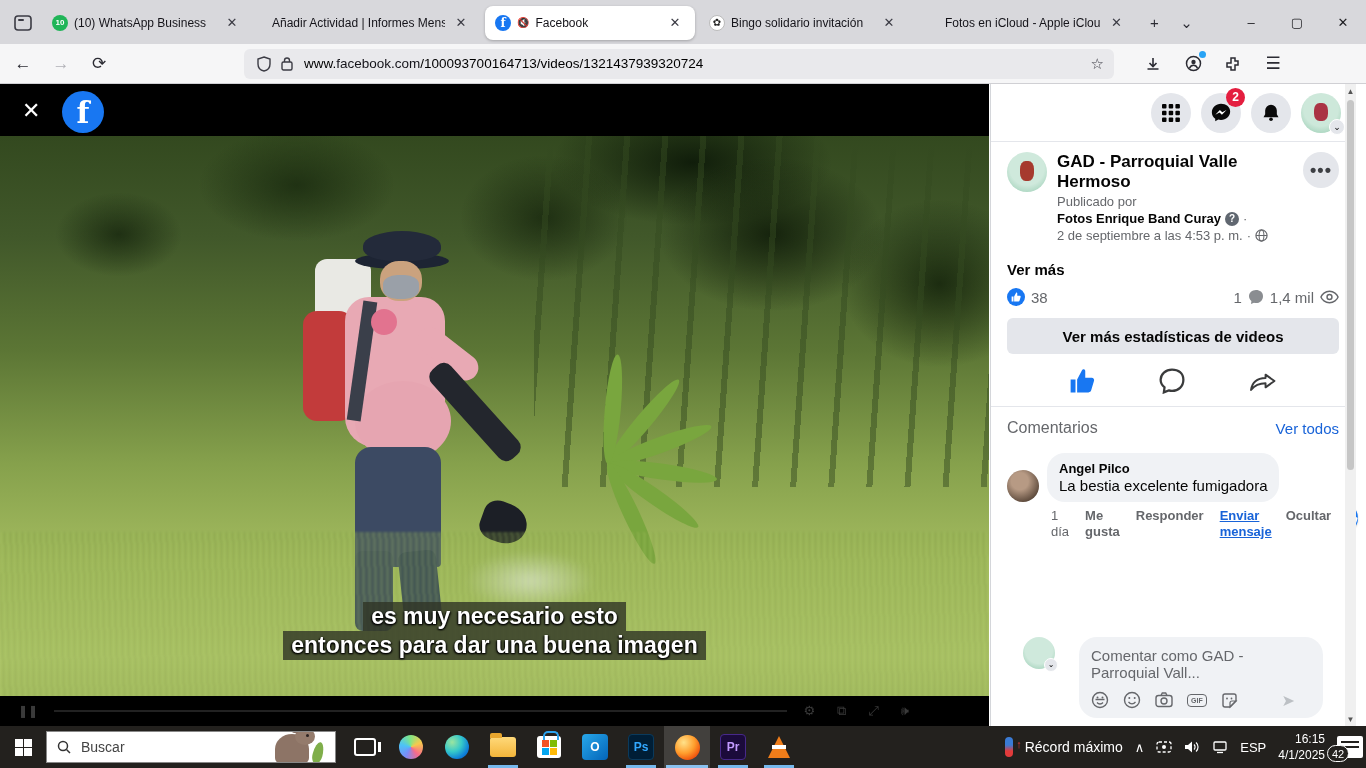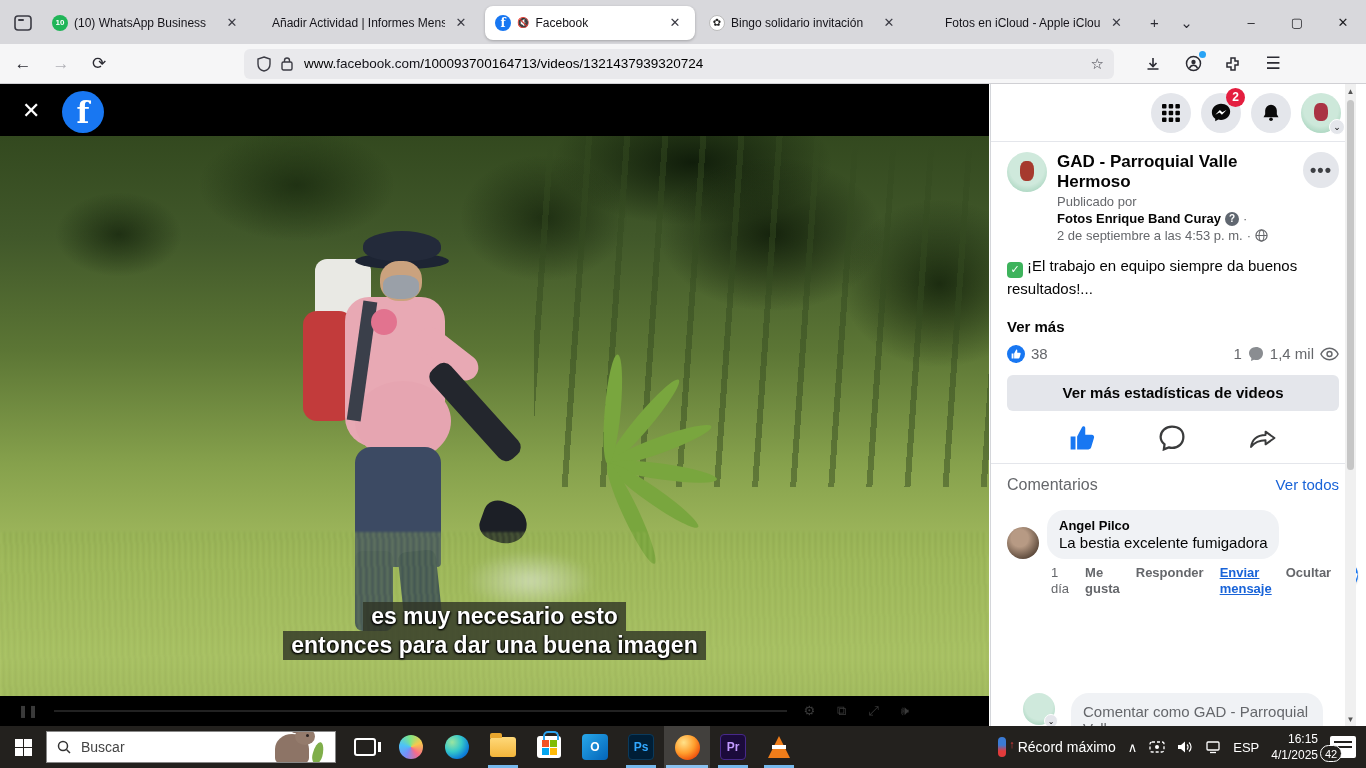--- a/index.html
+++ b/index.html
@@ -128,21 +128,21 @@
   .c-text { font-size:15px; color:#050505; margin-top:1px; }
   .c-actions { display:flex; margin:6px 0 0 44px; gap:16px; font-size:13px; color:#65676b; align-items:flex-start; }
   .c-actions .act { font-weight:bold; }
   .c-actions .wrapnarrow { display:inline-block; line-height:1.25; }
   .c-time { font-weight:normal; }
   .act-blue { color:#1863d8; text-decoration:underline; }
   .c-likebadge { margin-left:auto; width:20px; height:20px; border-radius:50%; background:#1877f2; display:flex; align-items:center; justify-content:center; box-shadow:0 1px 2px rgba(0,0,0,.2); }
   .composer-wrap { display:flex; padding:0 16px; margin-top:96px; }
   .comp-avatar { width:32px; height:32px; border-radius:50%; flex:0 0 32px; background:radial-gradient(circle at 50% 40%, #cfe9dc 55%, #90c8ac 100%); position:relative; }
   .comp-chev { position:absolute; right:-3px; bottom:-3px; width:14px; height:14px; border-radius:50%; background:#e4e6eb; border:1px solid #fff; font-size:8px; color:#050505; display:flex; align-items:center; justify-content:center; }
-  .comp-box { margin-left:16px; flex:1; background:#f0f2f5; border-radius:18px; padding:10px 0 8px 12px; }
+  .comp-box { margin-left:24px; flex:1; background:#f0f2f5; border-radius:18px; padding:10px 28px 8px 12px; }
   .comp-ph { font-size:15px; color:#65676b; }
   .comp-icons { display:flex; align-items:center; gap:14px; margin-top:10px; color:#65676b; }
   .comp-send { margin-left:auto; color:#bcc0c4; }
 
   
   .sbar { position:absolute; right:0; top:0; width:11px; height:642px; background:#f0f0f0; }
   .sbar .arr { height:14px; display:flex; align-items:center; justify-content:center; color:#555; font-size:8px; }
   .sbar .thumb { position:absolute; top:16px; left:2px; width:7px; height:370px; background:#c6c6c6; border-radius:4px; }
   .sbar .arr.down { position:absolute; bottom:0; width:100%; }
 
@@ -175,21 +175,21 @@
   .store::before { content:""; position:absolute; top:-5px; left:6px; width:12px; height:7px; border:2px solid #2aa3ef; border-bottom:none; border-radius:5px 5px 0 0; }
   .store .grid4 { display:grid; grid-template-columns:7px 7px; grid-template-rows:7px 7px; gap:1px; }
   .store .grid4 i:nth-child(1){background:#f35325;} .store .grid4 i:nth-child(2){background:#81bc06;}
   .store .grid4 i:nth-child(3){background:#05a6f0;} .store .grid4 i:nth-child(4){background:#ffba08;}
   .outlook { background:linear-gradient(135deg,#28a8ea,#0364b8); color:#fff; border-radius:4px; }
   .ps { background:#001e36; color:#31a8ff; border:1px solid #0a3a5c; }
   .fx { background:radial-gradient(circle at 35% 30%, #ffe28a, #ff9f2e 45%, #f0560e 75%, #c22d86 100%); border-radius:50%; width:25px; height:25px; }
   .pr { background:#1b0b3b; color:#c39bff; border:1px solid #47298a; }
   .vlc { width:0; height:0; border-left:11px solid transparent; border-right:11px solid transparent; border-bottom:22px solid #ef7d1a; position:relative; }
   .vlc::after { content:""; position:absolute; left:-7px; top:9px; width:14px; height:4px; background:#fff; }
-  .tray { margin-left:auto; display:flex; align-items:center; gap:12px; padding-right:10px; }
+  .tray { margin-left:auto; display:flex; align-items:center; gap:12px; padding-right:3px; }
   .thermo { width:8px; height:20px; background:linear-gradient(180deg,#3a7bd5 40%,#e23b3b 70%); border-radius:4px; position:relative; }
   .thermo::after { content:"↑"; position:absolute; right:-9px; top:1px; color:#e23b3b; font-size:11px; font-weight:bold; }
   .weather-lbl { font-size:14px; color:#fff; }
   .tray-ico { color:#fff; font-size:13px; display:flex; align-items:center; }
   .lang { font-size:13px; }
   .clock { text-align:right; font-size:12px; line-height:1.35; }
   .notif { position:relative; width:26px; height:22px; background:#fff; border-radius:2px; }
   .notif::before { content:""; position:absolute; left:4px; top:5px; width:18px; height:2px; background:#23211e; box-shadow:0 5px 0 #23211e; }
   .notif-badge { position:absolute; left:-10px; bottom:-4px; min-width:22px; height:17px; border:1px solid #fff; border-radius:9px; background:#23211e; color:#fff; font-size:11px; display:flex; align-items:center; justify-content:center; padding:0 3px; }
 
@@ -400,21 +400,20 @@
               <svg width="13" height="13" viewBox="0 0 14 14">
                   <circle cx="7" cy="7" r="6" fill="none" stroke="#65676b" stroke-width="1.3"></circle>
                   <ellipse cx="7" cy="7" rx="2.6" ry="6" fill="none" stroke="#65676b" stroke-width="1.1"></ellipse>
                   <path d="M1.2 7h11.6" stroke="#65676b" stroke-width="1.1"></path>
                 </svg>
             </div>
           </div>
           <div class="dots-btn">•••</div>
         </div>
 
-        <div class="posttext"><span class="check-emoji">✓</span><span>¡El trabajo en equipo siempre da buenos resultados!...</span></div>
         <div class="vermas">Ver más</div>
 
         <div class="statsrow">
           <span class="like-pill">
             <svg width="10" height="10" viewBox="0 0 16 16">
                 <path d="M1 7h3v8H1zM5 15V7l3-5.6c.5-1 2-.6 2 .5V6h4c1 0 1.7 1 1.4 1.9l-1.7 5.7c-.2.8-.9 1.4-1.7 1.4z" fill="#fff"></path>
               </svg>
           </span>
           <span>38</span>
           <span class="stats-right">

